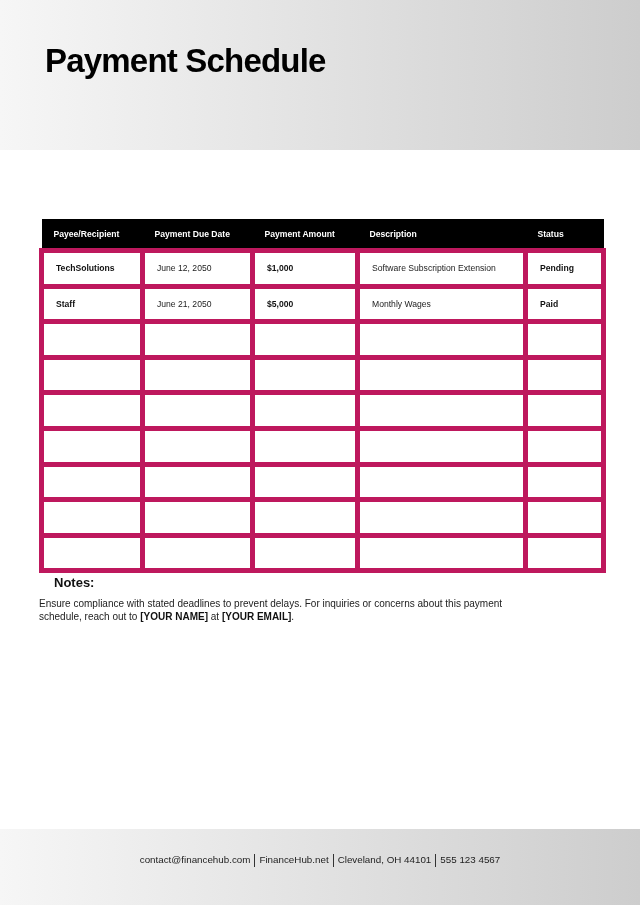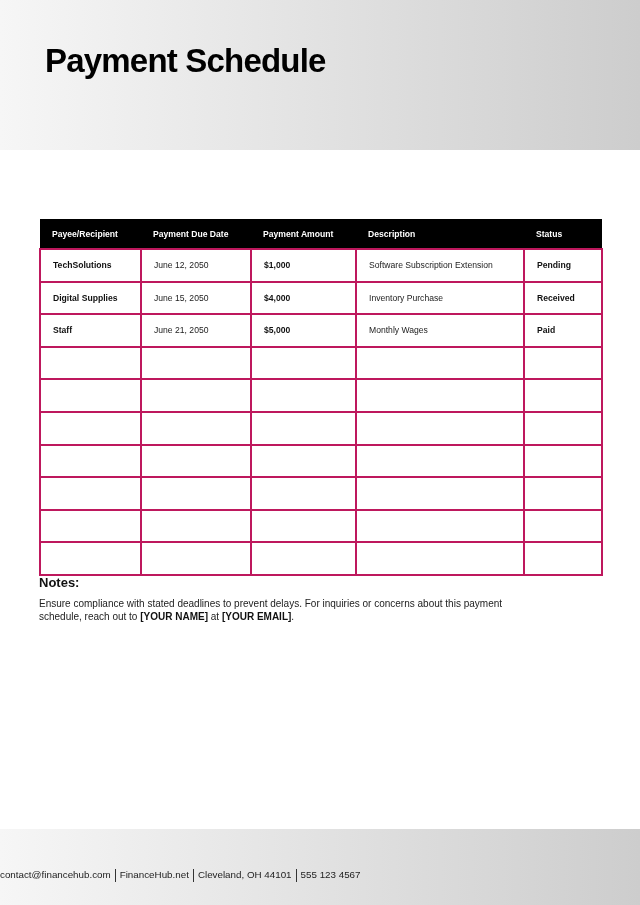--- a/index.html
+++ b/index.html
@@ -2,28 +2,28 @@
 <html><head>
 <meta charset="utf-8">
 <style>
   html, body { margin:0; padding:0; }
   body { width:640px; height:905px; position:relative; background:#ffffff; font-family:"Liberation Sans", sans-serif; color:#111; overflow:hidden; }
   .header { position:absolute; left:0; top:0; width:640px; height:150px; background:linear-gradient(90deg,#f6f6f6 0%,#e6e6e6 40%,#cdcdcd 100%); }
   .title { position:absolute; left:39px; top:36px; font-size:33px; font-weight:bold; letter-spacing:-0.8px; color:#000; margin:6px; }
   .intro { position:absolute; left:39px; top:88px; width:490px; font-size:10.2px; line-height:12.5px; color:#222; }
   table { position:absolute; left:39px; top:174px; width:562px; border-collapse:collapse; table-layout:fixed;margin-top:45px; }
   th { background:#000; color:#fff; font-size:8.6px; font-weight:bold; text-align:left; padding:0 0 0 12px; height:29px; }
-  td { font-size:8.6px; color:#222; padding:0 0 0 12px; height:30.6px; border:2px solid #be185d; }
+  td { font-size:8.6px; color:#222; padding:0 0 0 12px; height:30.6px; border:5px solid #be185d; }
   td.bold { font-weight:bold; color:#111; }
   td.status { color:#111;font-weight:bold; }
-  .notes-title { position:absolute; left:39px; top:575px; font-size:13px; font-weight:bold; color:#111; }
+  .notes-title { position:absolute; left:54px; top:575px; font-size:13px; font-weight:bold; color:#111; }
   .notes-text { position:absolute; left:39px; top:598px; width:480px; font-size:10px; line-height:12.5px; color:#222; }
   .notes-text b { color:#111; }
   .footer { position:absolute; left:0; top:829px; width:640px; height:76px; background:linear-gradient(90deg,#f6f6f6 0%,#e6e6e6 40%,#cdcdcd 100%); }
-  .footer-text { position:absolute; left:0; width:640px; top:40px; text-align:left; font-size:9.8px; color:#222; }
+  .footer-text { position:absolute; left:0; width:640px; top:25px; text-align:center; font-size:9.8px; color:#222; }
   .sep { display:inline-block; width:1px; height:13px; background:#333; vertical-align:middle; margin:0 4px; }
 </style>
 </head>
 <body>
 
 <div class="header">
   <h1 class="title">Payment Schedule</h1>
 </div>
 
 <table>
@@ -43,27 +43,20 @@
       <th>Status</th>
     </tr>
   </thead>
   <tbody>
     <tr>
       <td class="bold">TechSolutions</td>
       <td>June 12, 2050</td>
       <td class="bold">$1,000</td>
       <td>Software Subscription Extension</td>
       <td class="status">Pending</td>
-    </tr>
-    <tr>
-      <td class="bold">Digital Supplies</td>
-      <td>June 15, 2050</td>
-      <td class="bold">$4,000</td>
-      <td>Inventory Purchase</td>
-      <td class="status">Received</td>
     </tr>
     <tr>
       <td class="bold">Staff</td>
       <td>June 21, 2050</td>
       <td class="bold">$5,000</td>
       <td>Monthly Wages</td>
       <td class="status">Paid</td>
     </tr>
     <tr>
         <td></td>

